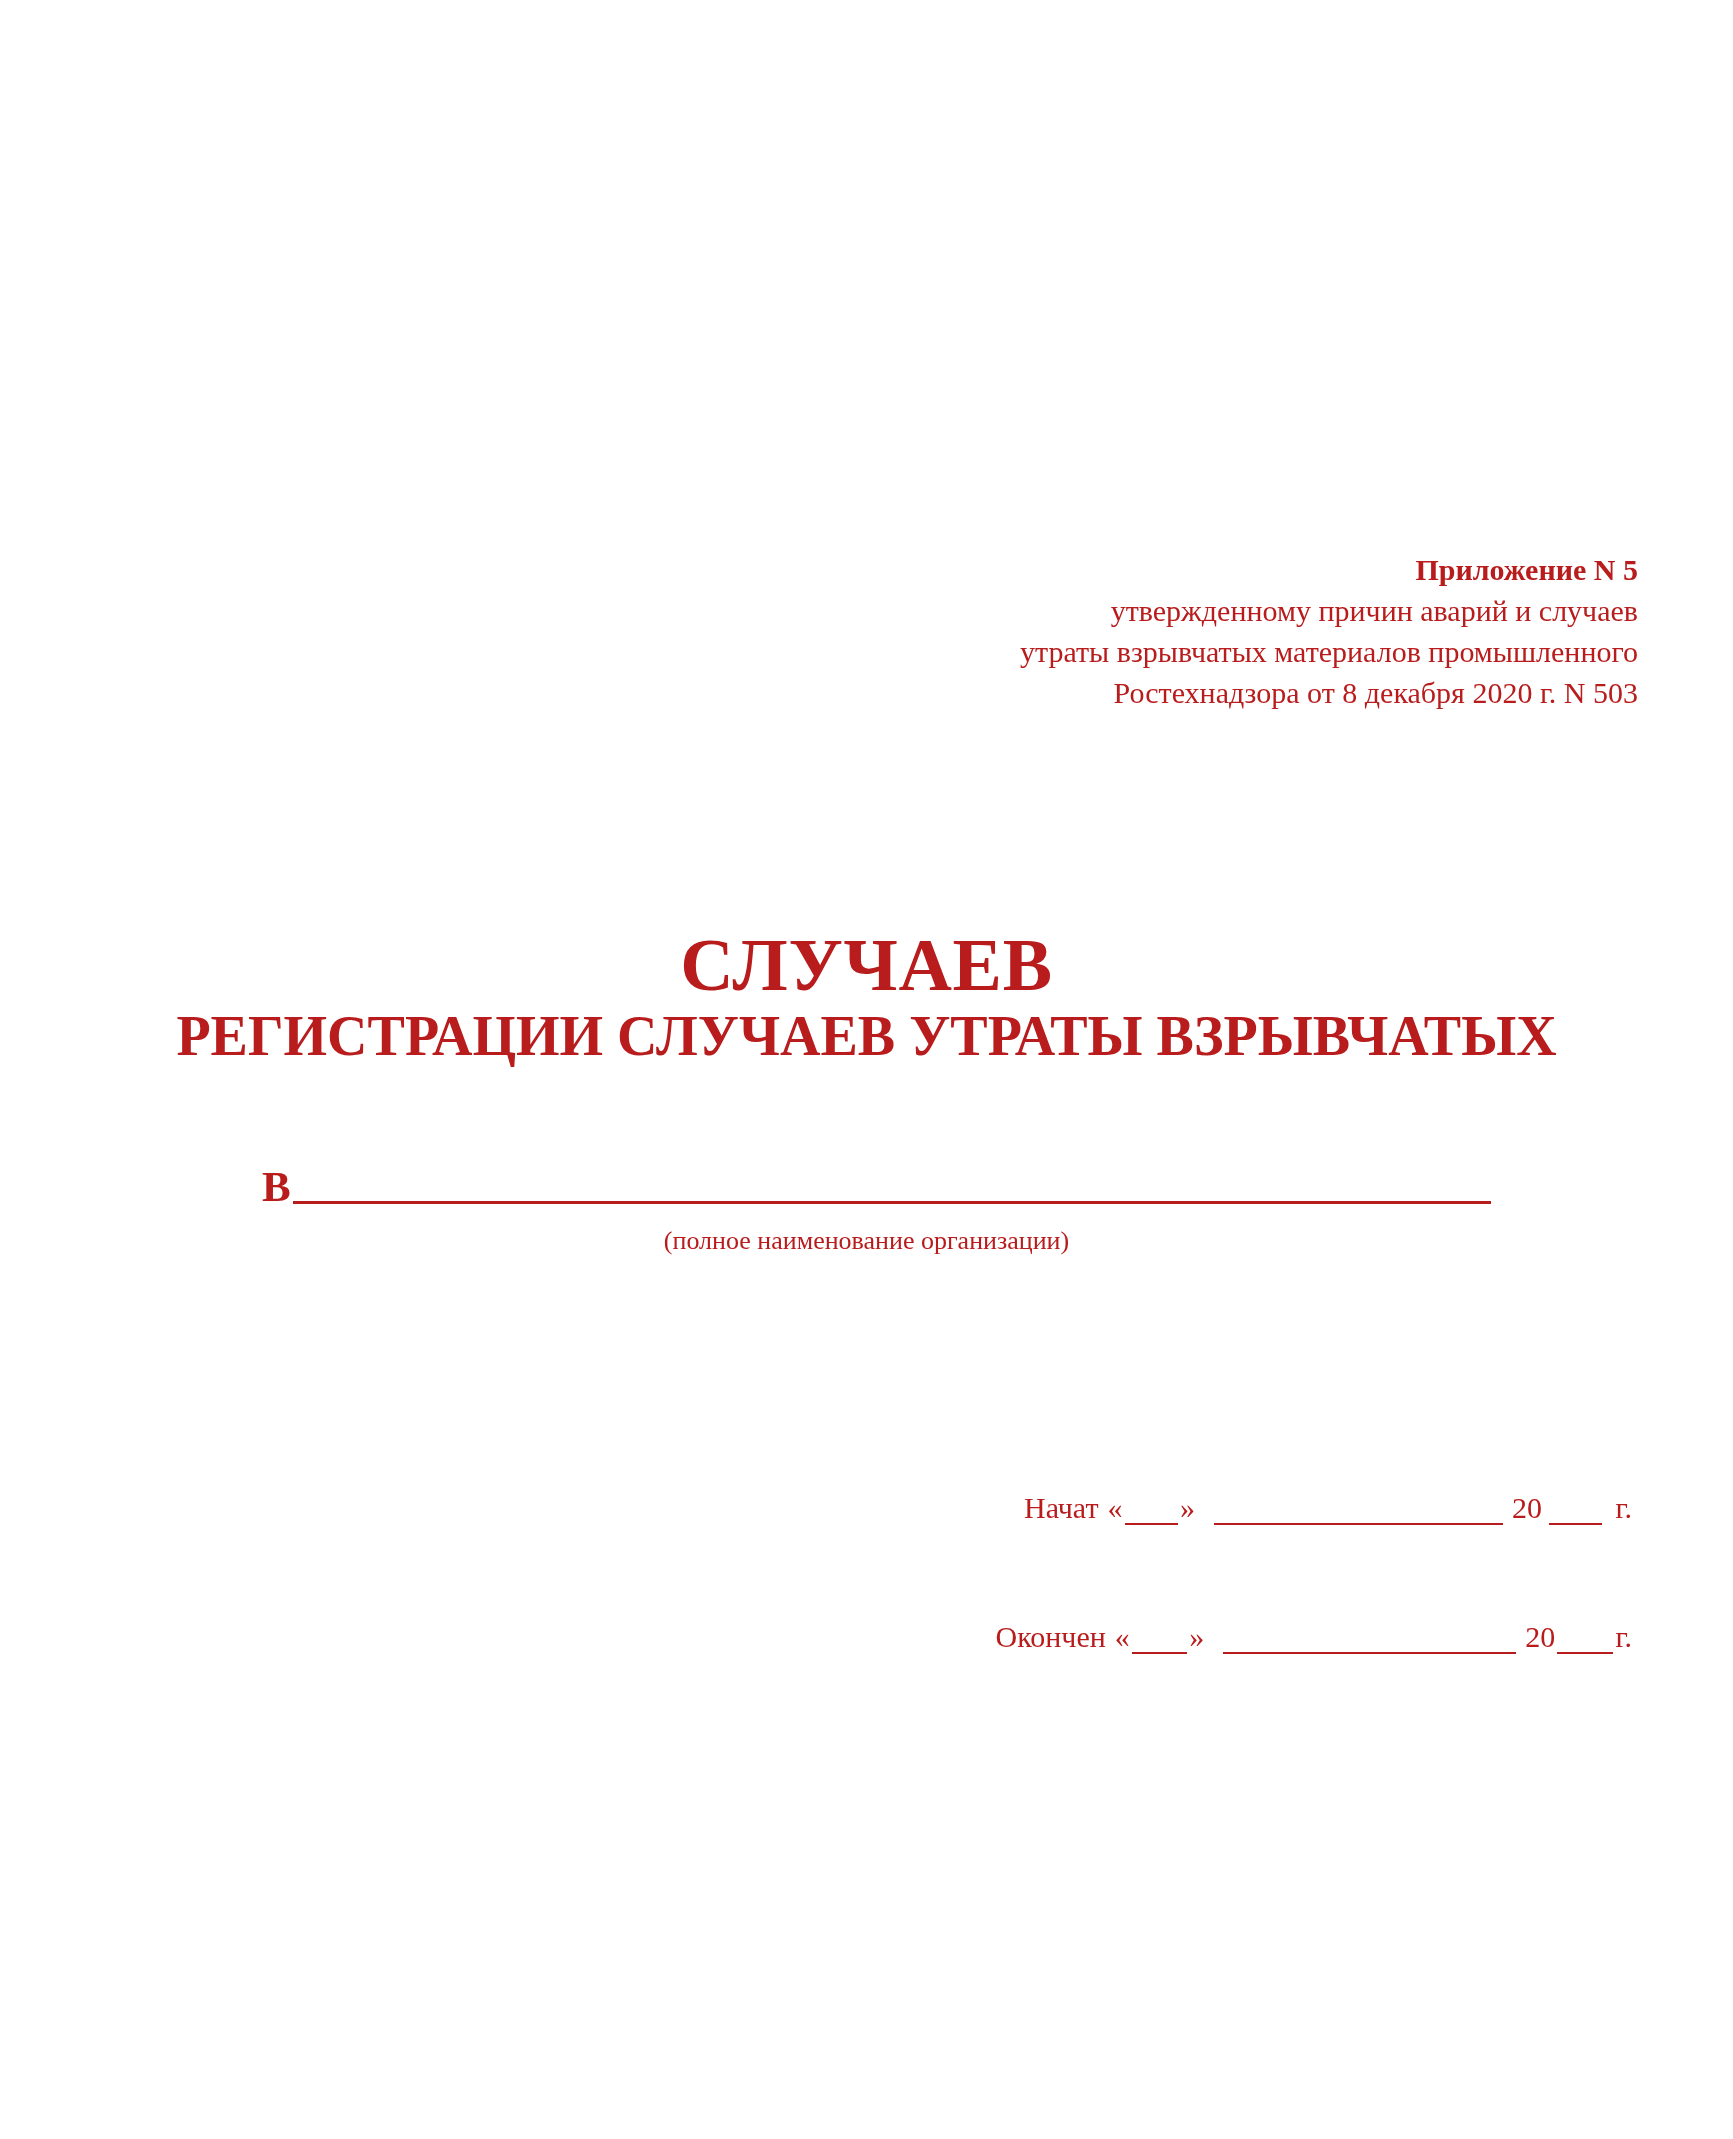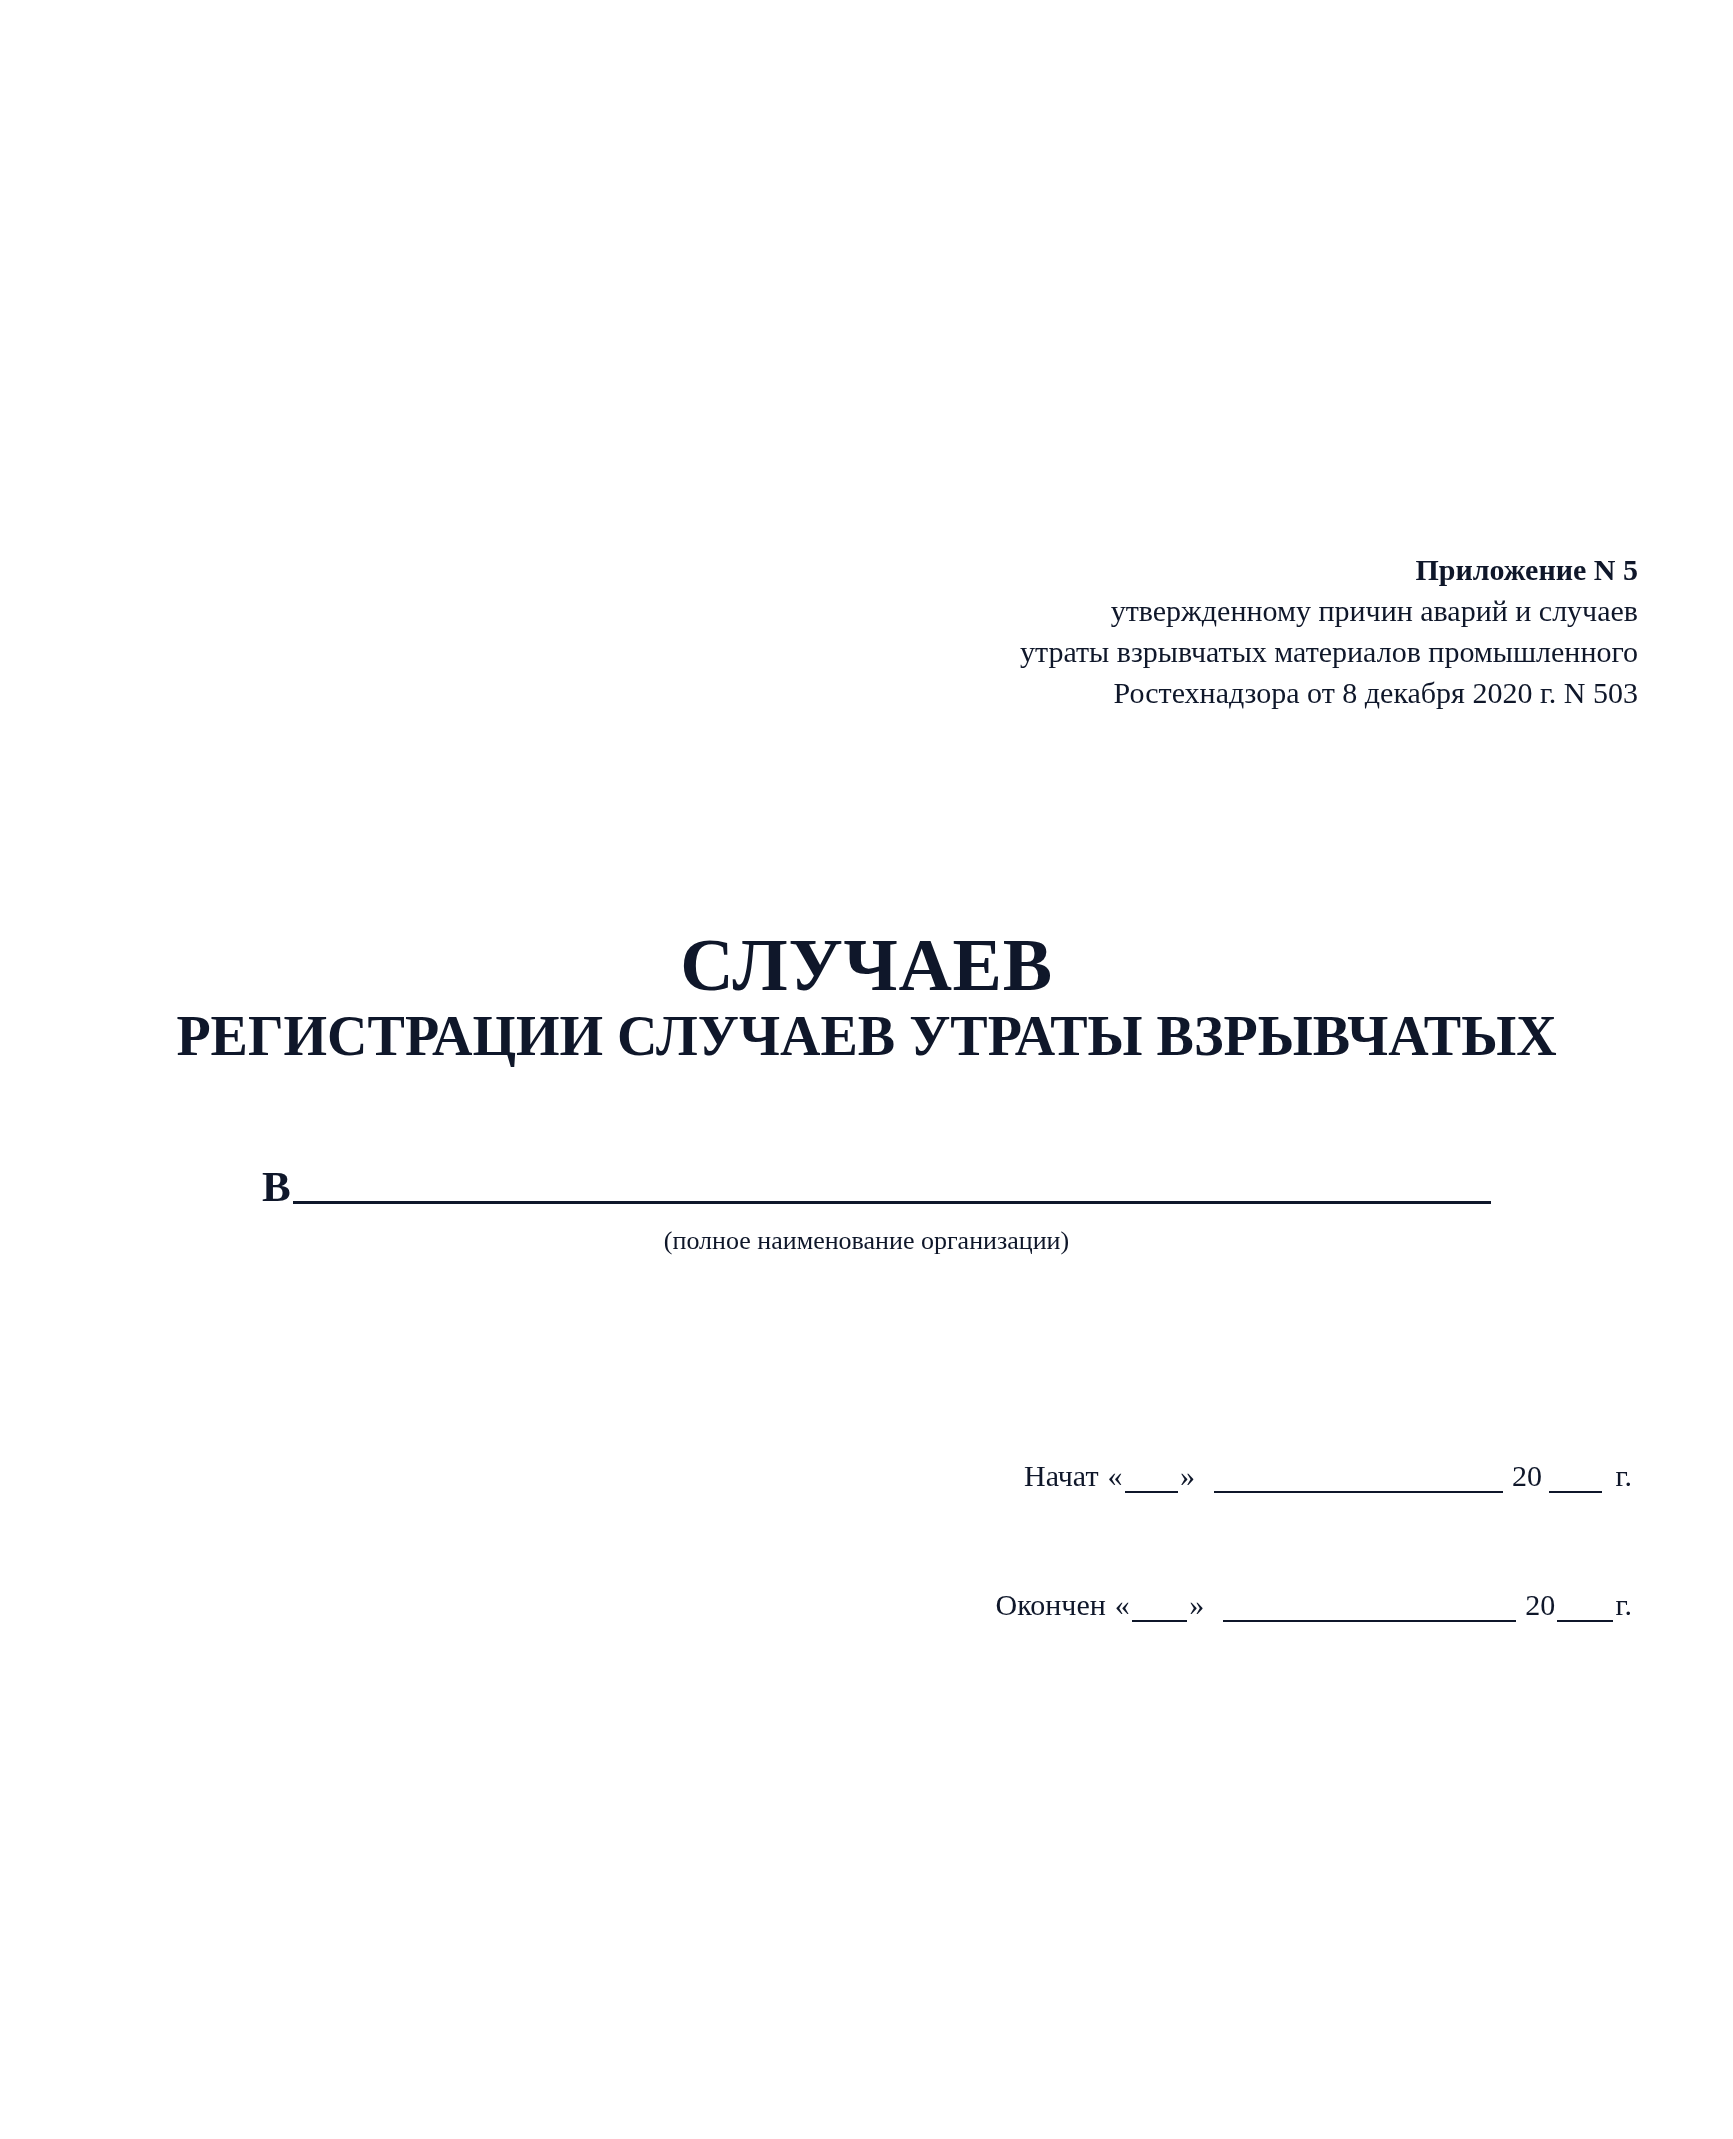--- a/index.html
+++ b/index.html
@@ -5,21 +5,21 @@
   html, body {
     margin: 0;
     padding: 0;
     background: #ffffff;
   }
   .page {
     position: relative;
     width: 1733px;
     height: 2140px;
     background: #ffffff;
-    color: #0f172a;
+    color: #b91c1c;
     font-family: "Liberation Serif", "DejaVu Serif", serif;
     overflow: hidden;
   }
 
   
   .appendix {
     position: absolute;
     top: 549px;
     right: 95px;
     text-align: right;
@@ -83,20 +83,21 @@
     line-height: 36px;
   }
 
   
   .date-row {
     position: absolute;
     right: 101px;
     font-size: 30px;
     line-height: 37px;
     white-space: nowrap;
+    margin-top: 32px;
   }
   .row-started  { top: 1457px; }
   .row-finished { top: 1586px; }
 
   .blank {
     display: inline-block;
     height: 0;
     border-bottom: 2.2px solid currentColor;
     position: relative;
     top: 6.7px;

